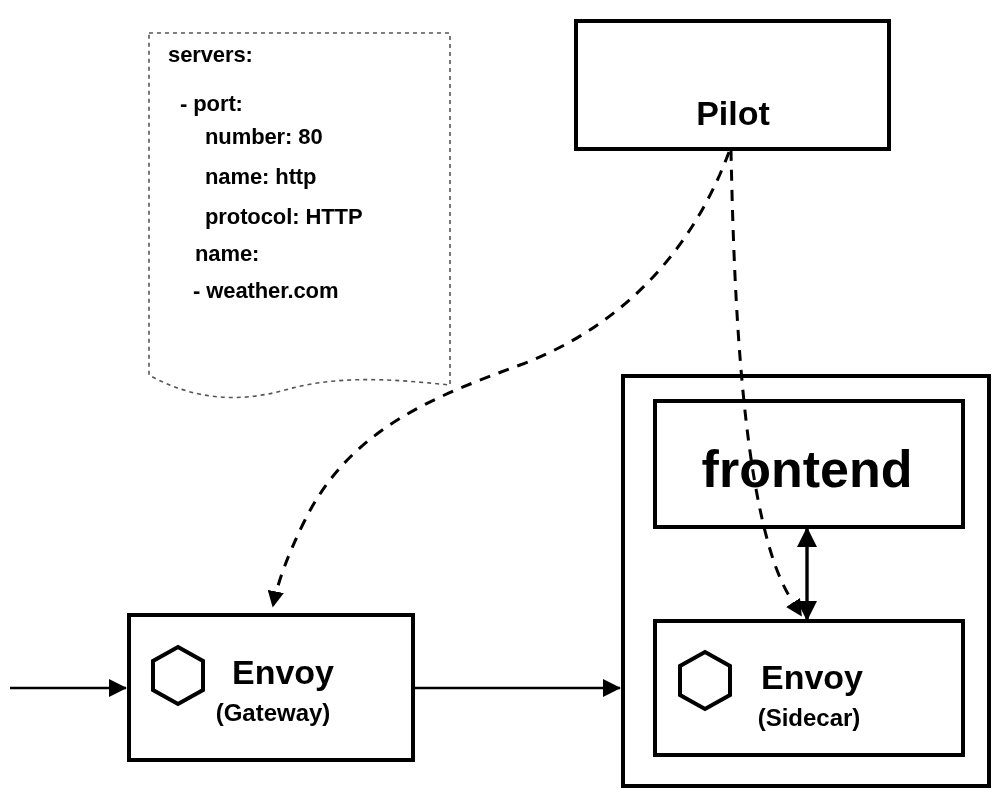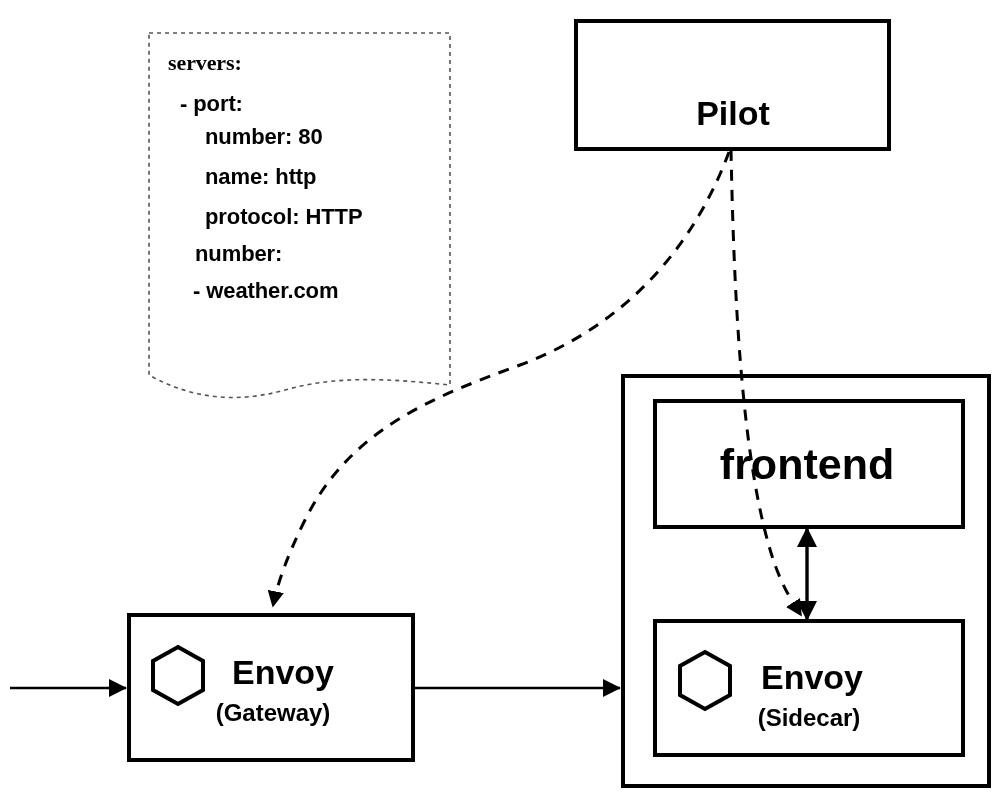--- a/index.html
+++ b/index.html
@@ -42,21 +42,21 @@
   }
   .box-sub {
     font-size: 24px;
     text-align: left;
   }
   .pilot-title {
     font-size: 34px;
     text-align: center;
   }
   .frontend-title {
-    font-size: 43px;
+    font-size: 52px;
     text-align: center;
   }
   .centerx {
     transform: translateX(-50%);
   }
 </style>
 </head>
 <body>
 
 <div id="canvas">
@@ -104,31 +104,31 @@
 
     <path d="M 731,150 C 734,300 742,470 775,565
              C 785,592 794,604 801,615" fill="none" stroke="#000000" stroke-width="3" stroke-dasharray="11,9" marker-end="url(#arrow-dash)"></path>
 
     <path d="M 729,152 C 700,230 640,320 520,365
              C 430,398 350,430 305,520
              C 287,556 277,585 273,606" fill="none" stroke="#000000" stroke-width="3" stroke-dasharray="11,9" marker-end="url(#arrow-dash)"></path>
 
   </svg>
 
-  <div class="txt yaml-line" style="left:168px; top:52px;font-family:Liberation Serif, serif;">servers:</div>
+  <div class="txt yaml-line" style="left:168px; top:44px;">servers:</div>
 
   <div class="txt yaml-line" style="left:180px; top:93px;">- port:</div>
 
   <div class="txt yaml-line" style="left:205px; top:126px;">number: 80</div>
 
   <div class="txt yaml-line" style="left:205px; top:166px;">name: http</div>
 
   <div class="txt yaml-line" style="left:205px; top:206px;">protocol: HTTP</div>
 
-  <div class="txt yaml-line" style="left:195px; top:243px;">number:</div>
+  <div class="txt yaml-line" style="left:195px; top:243px;">name:</div>
 
   <div class="txt yaml-line" style="left:193px; top:280px;">- weather.com</div>
 
   <div class="txt pilot-title centerx" style="left:733px; top:68px;margin-top:28px;">Pilot</div>
 
   <div class="txt frontend-title centerx" style="left:807px; top:443px;">frontend</div>
 
   <div class="txt box-title centerx" style="left:283px; top:655px;">Envoy</div>
   <div class="txt box-sub centerx" style="left:273px; top:701px;">(Gateway)</div>
 

